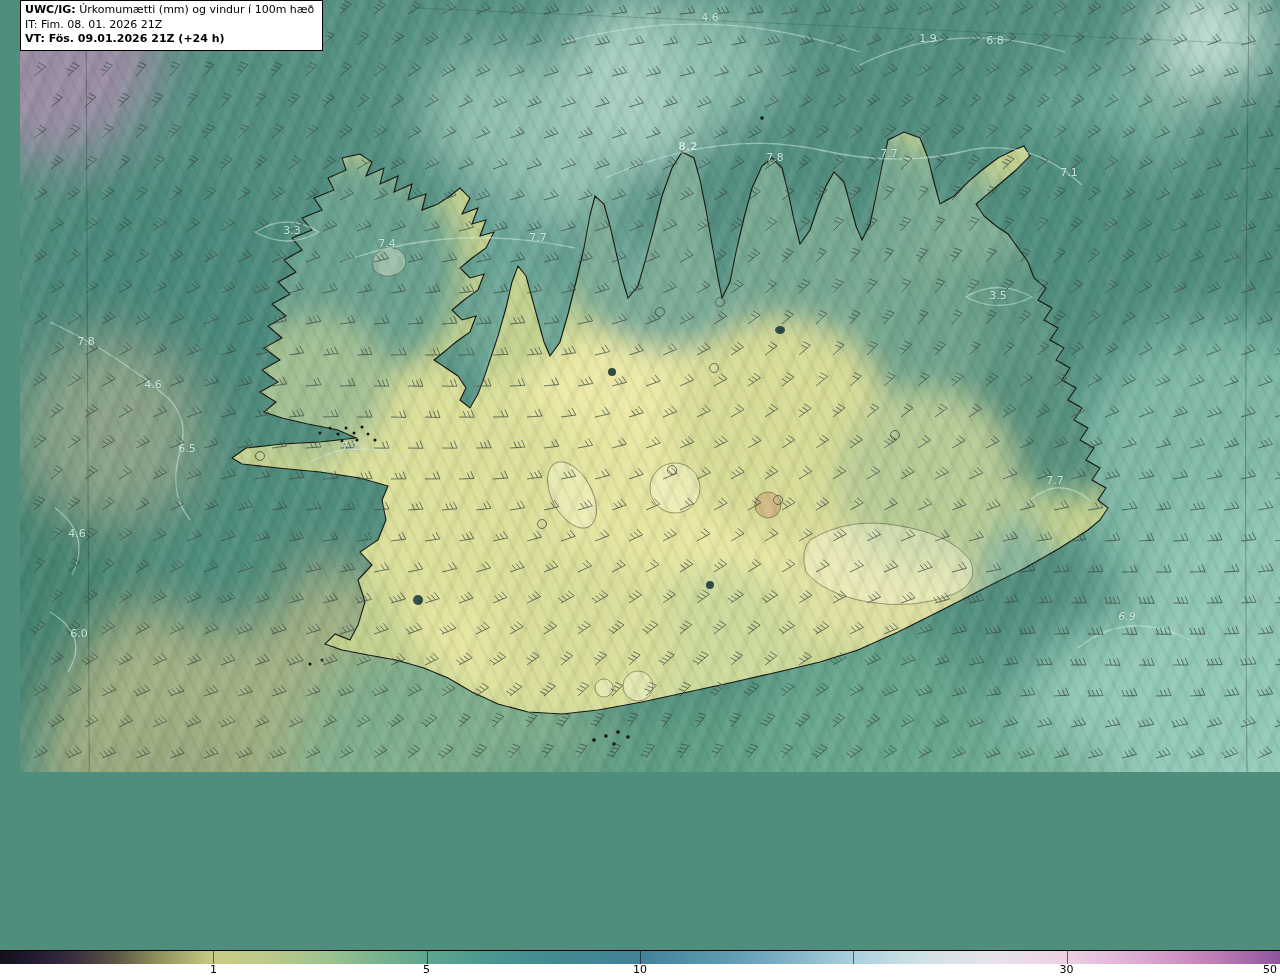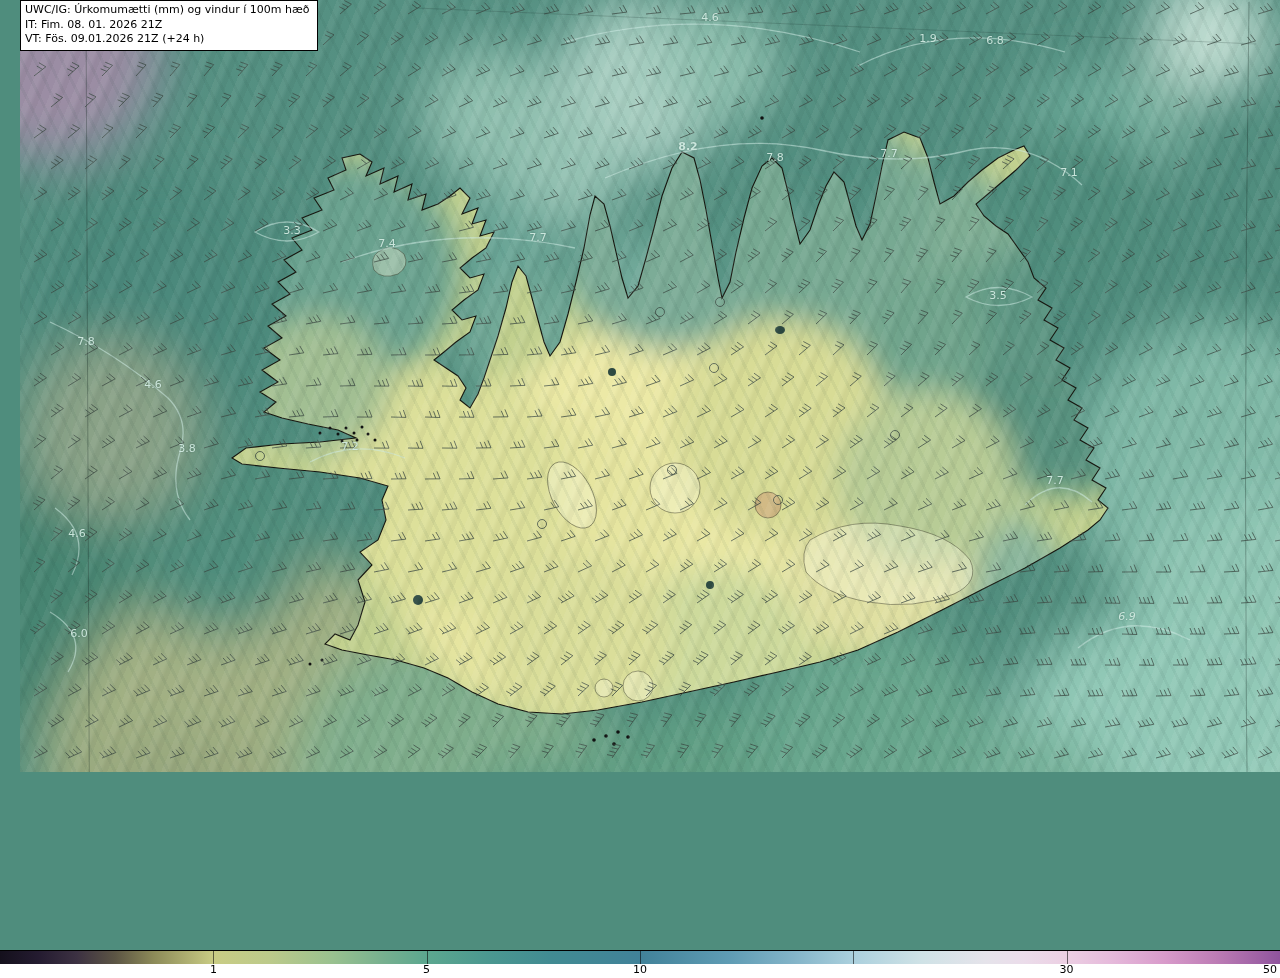--- a/index.html
+++ b/index.html
@@ -8,21 +8,21 @@
   .map{position:absolute;top:0;left:0;width:1280px;height:772px;overflow:hidden;margin-left:20px;}
   .map svg{position:absolute;top:0;left:0;}
   .streaks{position:absolute;top:0;left:0;width:100%;height:100%;pointer-events:none;}
   .s1{background:repeating-linear-gradient(112deg, rgba(255,255,255,.05) 0 5px, rgba(0,0,0,.035) 9px 13px, rgba(255,255,255,0) 13px 21px);}
   .s2{background:repeating-linear-gradient(64deg, rgba(15,55,45,.05) 0 3px, rgba(15,55,45,0) 3px 12px);}
   #contour-labels{position:absolute;top:0;left:0;width:100%;height:100%;pointer-events:none;}
   .clabel{position:absolute;transform:translate(-50%,-50%);font-size:11px;
           color:#d2ebe2;opacity:.93;text-shadow:0 0 2px rgba(15,55,45,.4);}
   .titlebox{position:absolute;top:0;left:0;background:#fff;border:1px solid #000;
             padding:2px 8px 3px 4px;font-size:11px;line-height:1.32;color:#000;white-space:nowrap;}
-  .b{font-weight:normal;}
+  .b{font-weight:bold;}
   .colorbar{position:absolute;left:0;right:0;bottom:0;height:28px;background:#fff;}
   .cb-gradient{position:relative;height:14px;border-top:1px solid #000;box-sizing:border-box;}
   .cb-tick{position:absolute;top:0;width:1px;height:13px;background:rgba(0,0,0,.55);}
   .cb-labels{position:relative;height:14px;font-size:11px;color:#000;}
   .cb-labels span{position:absolute;top:-1px;transform:translateX(-50%);line-height:14px;}
   .cb-labels span.last{left:auto!important;right:3px;transform:none;}
 </style>
 </head>
 <body>
 
@@ -215,21 +215,21 @@
         <span class="clabel" style="left: 668px; top: 146px; font-weight: bold;">8.2</span>
         <span class="clabel" style="left: 755px; top: 157px;">7.8</span>
         <span class="clabel" style="left: 869px; top: 153px;">7.7</span>
         <span class="clabel" style="left: 1049px; top: 172px;">7.1</span>
         <span class="clabel" style="left: 272px; top: 230px;">3.3</span>
         <span class="clabel" style="left: 367px; top: 243px; text-align: right;">7.4</span>
         <span class="clabel" style="left: 518px; top: 237px;">7.7</span>
         <span class="clabel" style="left: 978px; top: 295px;">3.5</span>
         <span class="clabel" style="left: 66px; top: 341px;">7.8</span>
         <span class="clabel" style="left: 133px; top: 384px;">4.6</span>
-        <span class="clabel" style="left: 167px; top: 448px;">3.8</span>
+        <span class="clabel" style="left: 167px; top: 448px;">6.5</span>
         <span class="clabel" style="left: 330px; top: 446px;">7.2</span>
         <span class="clabel" style="left: 1035px; top: 480px;">7.7</span>
         <span class="clabel" style="left: 57px; top: 533px;">4.6</span>
         <span class="clabel" style="left: 1107px; top: 616px; font-style: italic;">6.9</span>
         <span class="clabel" style="left: 59px; top: 633px;">6.0</span>
       </div>
 
     <div class="titlebox">
       <div><span class="b">UWC/IG:</span> <span>Úrkomumætti (mm) og vindur í 100m hæð</span></div>
       <div>IT: Fim. 08. 01. 2026 21Z</div>

